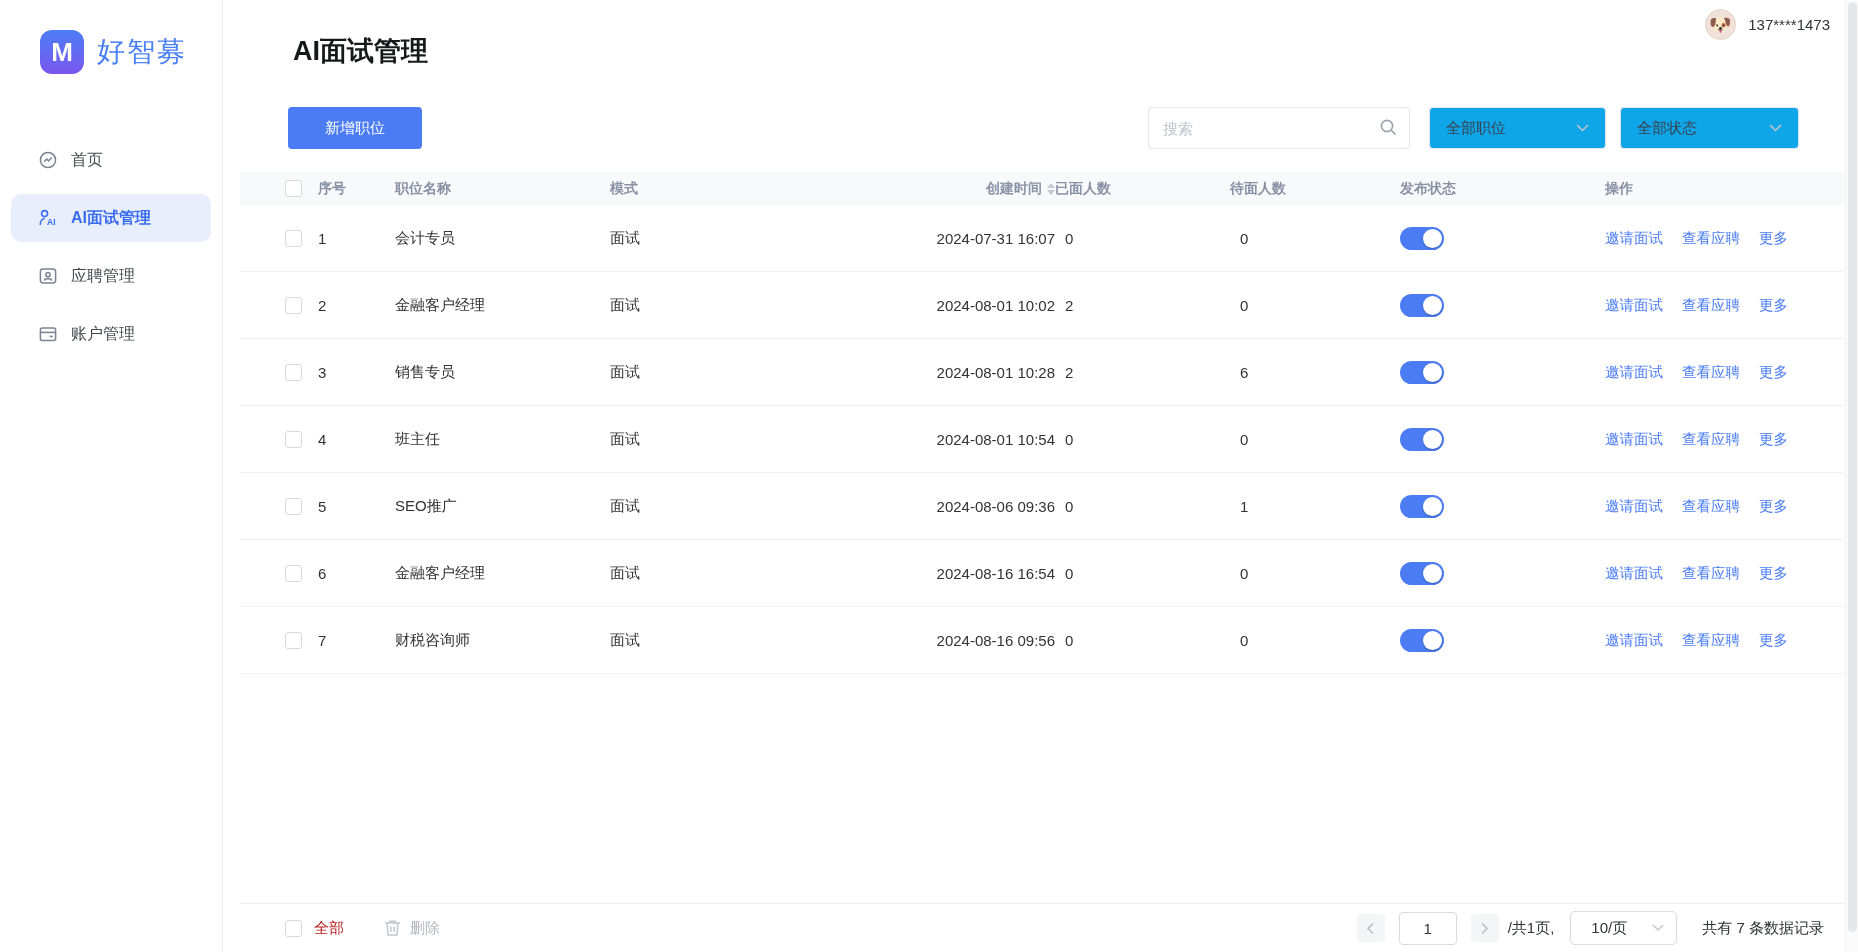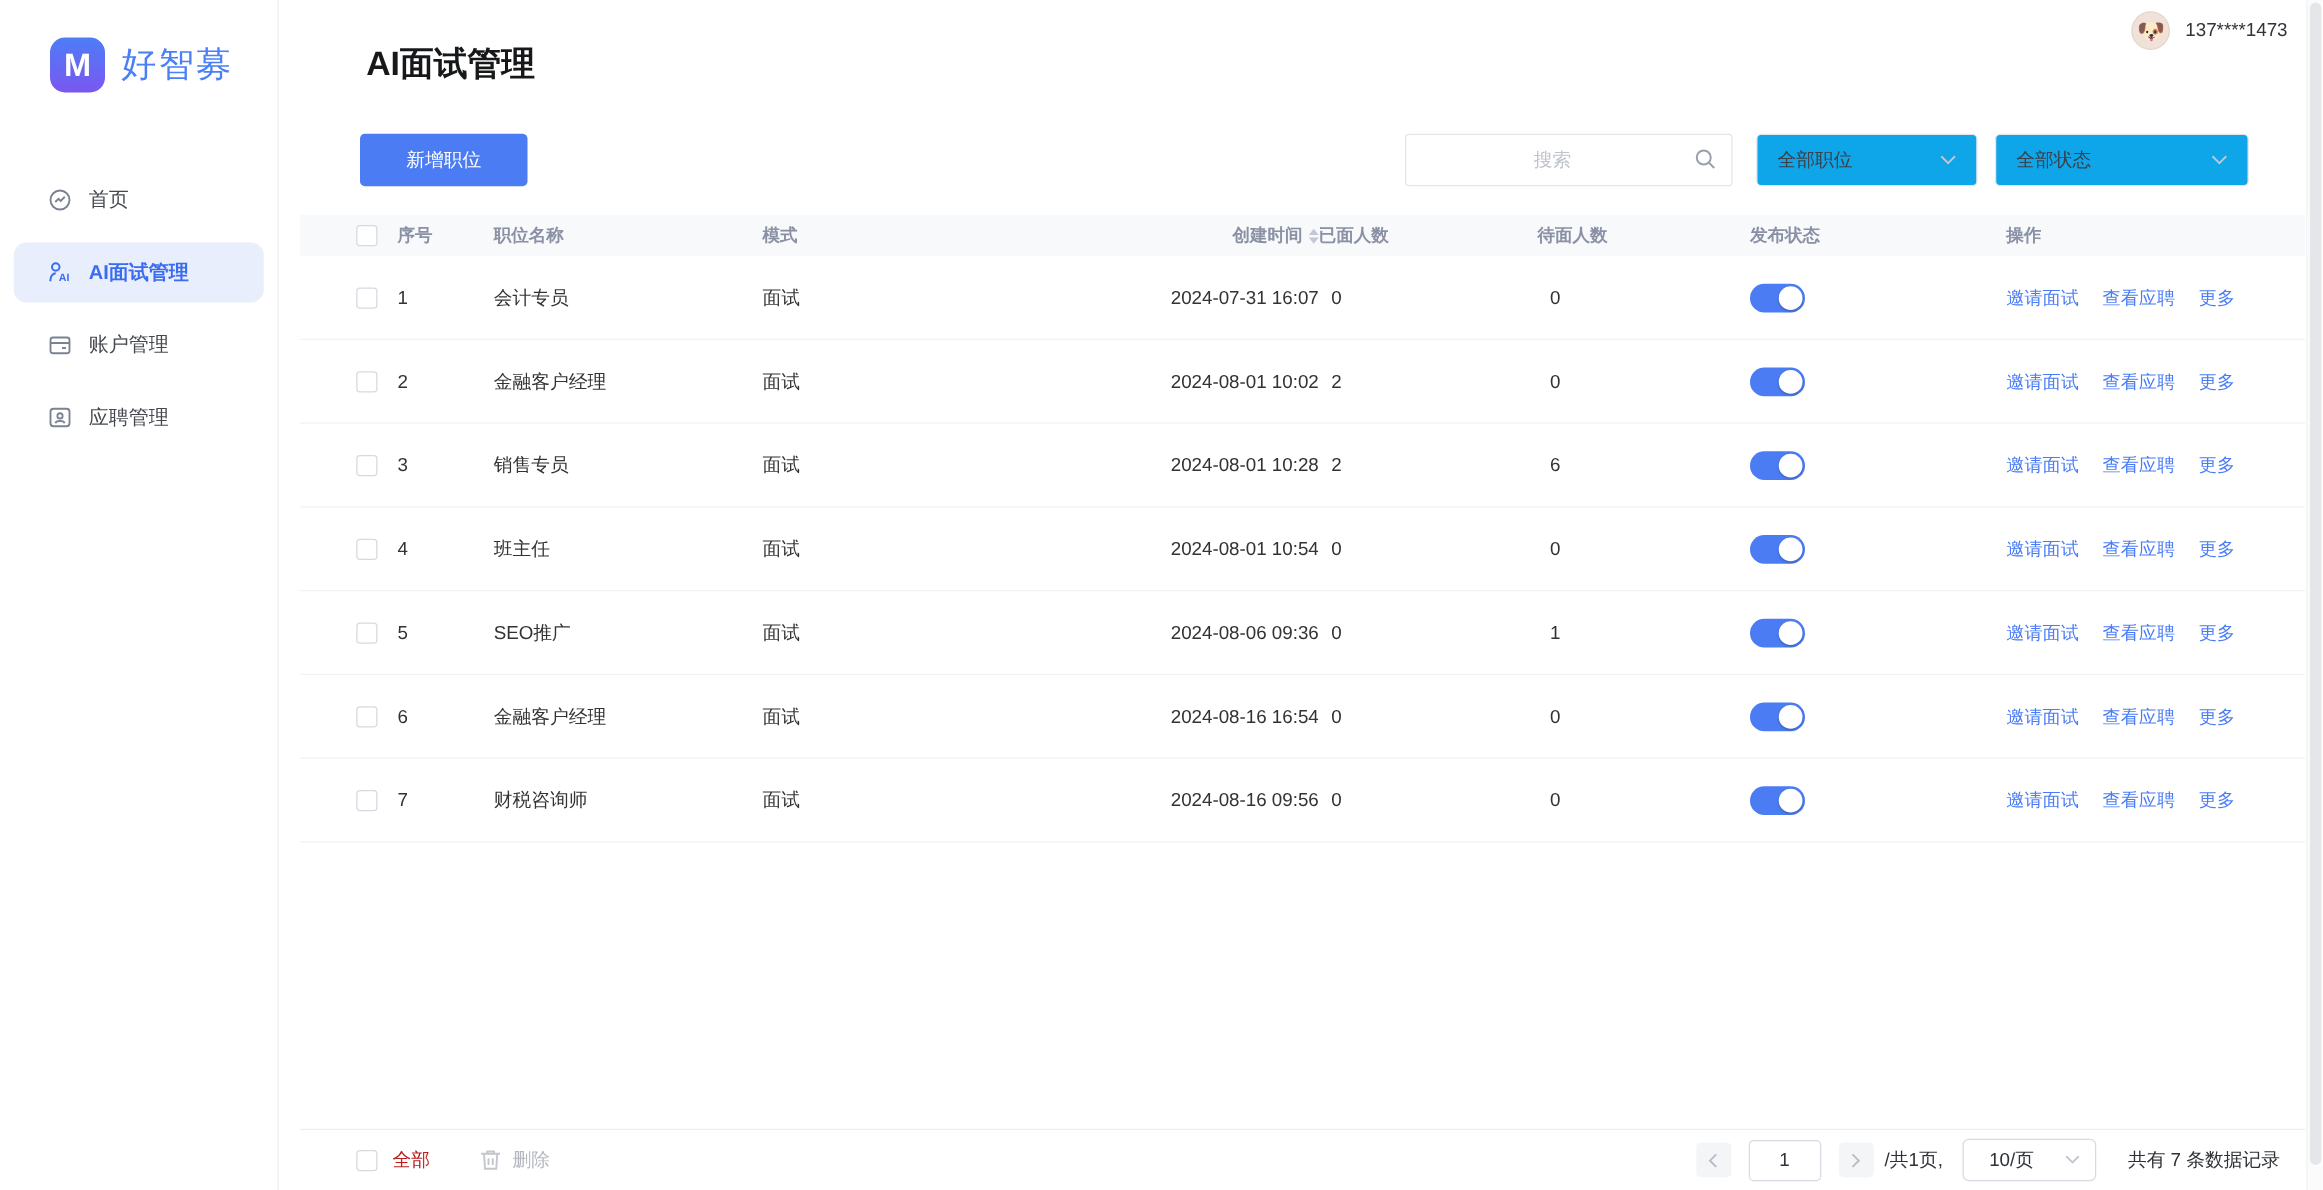--- a/index.html
+++ b/index.html
@@ -32,27 +32,27 @@
   .phone{font-size:15px;color:#31343a;}
 
   .page-title{margin:34px 0 0 53px;font-size:27px;line-height:34px;font-weight:700;color:#17181a;}
 
   .toolbar{margin-top:39px;display:flex;align-items:center;justify-content:space-between;}
   .btn-primary{margin-left:48px;width:134px;height:42px;background:var(--primary);color:#fff;border:none;
     border-radius:4px;font-size:15px;cursor:pointer;font-family:inherit;}
   .filters{display:flex;align-items:center;margin-right:45px;}
   .search-box{position:relative;width:262px;height:42px;margin-right:19px;}
   .search-box input{width:100%;height:100%;border:1px solid #e3e6ea;border-radius:3px;padding:0 40px 0 14px;
-    font-size:15px;color:var(--text);outline:none;font-family:inherit;text-align:center;}
+    font-size:15px;color:var(--text);outline:none;font-family:inherit;}
   .search-box input::placeholder{color:#bfc3cb;}
   .search-ic{position:absolute;right:12px;top:11px;}
   .select{height:42px;border:1px solid #e3e6ea;border-radius:4px;background:#0ea5e9;display:flex;align-items:center;
     justify-content:space-between;padding:0 16px 0 16px;font-size:15px;color:#3c4048;cursor:pointer;}
   .select.position{width:177px;margin-right:14px;}
-  .select.status{width:203px;gap:48px;}
+  .select.status{width:179px;gap:48px;}
 
   
   .table{margin-top:23px;display:flex;flex-direction:column;}
   .thead{display:flex;align-items:center;height:33px;background:var(--header-bg);
     color:var(--header-text);font-size:14px;font-weight:700;}
   .trow{display:flex;align-items:center;height:67px;border-bottom:1px solid #f0f2f5;font-size:15px;}
   .cell{flex:none;display:flex;align-items:center;}
   .c-check{width:78px;padding-left:45px;}
   .c-idx{width:77px;}
   .c-name{width:215px;}
@@ -128,37 +128,37 @@
             <path d="M2.2,17 C2.2,12.6 4.6,10.6 6.6,10.6"></path>
             <text x="9" y="17.2" font-size="8.5" font-weight="700" fill="currentColor" stroke="none">AI</text>
           </svg>
         </span>
         <span>AI面试管理</span>
       </div>
 
       <div class="menu-item">
         <span class="mi-icon">
           <svg width="20" height="20" viewBox="0 0 20 20" fill="none" stroke="currentColor" stroke-width="1.5">
+            <rect x="2.4" y="3" width="15.2" height="14" rx="2.4"></rect>
+            <circle cx="10" cy="8.7" r="2.1"></circle>
+            <path d="M6.4,14.6 C6.8,12.2 13.2,12.2 13.6,14.6"></path>
+          </svg>
+        </span>
+        <span>应聘管理</span>
+      </div>
+
+      <div class="menu-item">
+        <span class="mi-icon">
+          <svg width="20" height="20" viewBox="0 0 20 20" fill="none" stroke="currentColor" stroke-width="1.5">
             <rect x="2.4" y="4" width="15.2" height="12.6" rx="2"></rect>
             <line x1="2.4" y1="8.4" x2="17.6" y2="8.4"></line>
             <line x1="11.6" y1="12.4" x2="14.8" y2="12.4"></line>
           </svg>
         </span>
         <span>账户管理</span>
-      </div>
-
-      <div class="menu-item">
-        <span class="mi-icon">
-          <svg width="20" height="20" viewBox="0 0 20 20" fill="none" stroke="currentColor" stroke-width="1.5">
-            <rect x="2.4" y="3" width="15.2" height="14" rx="2.4"></rect>
-            <circle cx="10" cy="8.7" r="2.1"></circle>
-            <path d="M6.4,14.6 C6.8,12.2 13.2,12.2 13.6,14.6"></path>
-          </svg>
-        </span>
-        <span>应聘管理</span>
       </div>
     </nav>
   </aside>
 
   <main class="main">
 
     <div class="user-chip">
       <div class="avatar">
         <span>🐶</span>
       </div>

